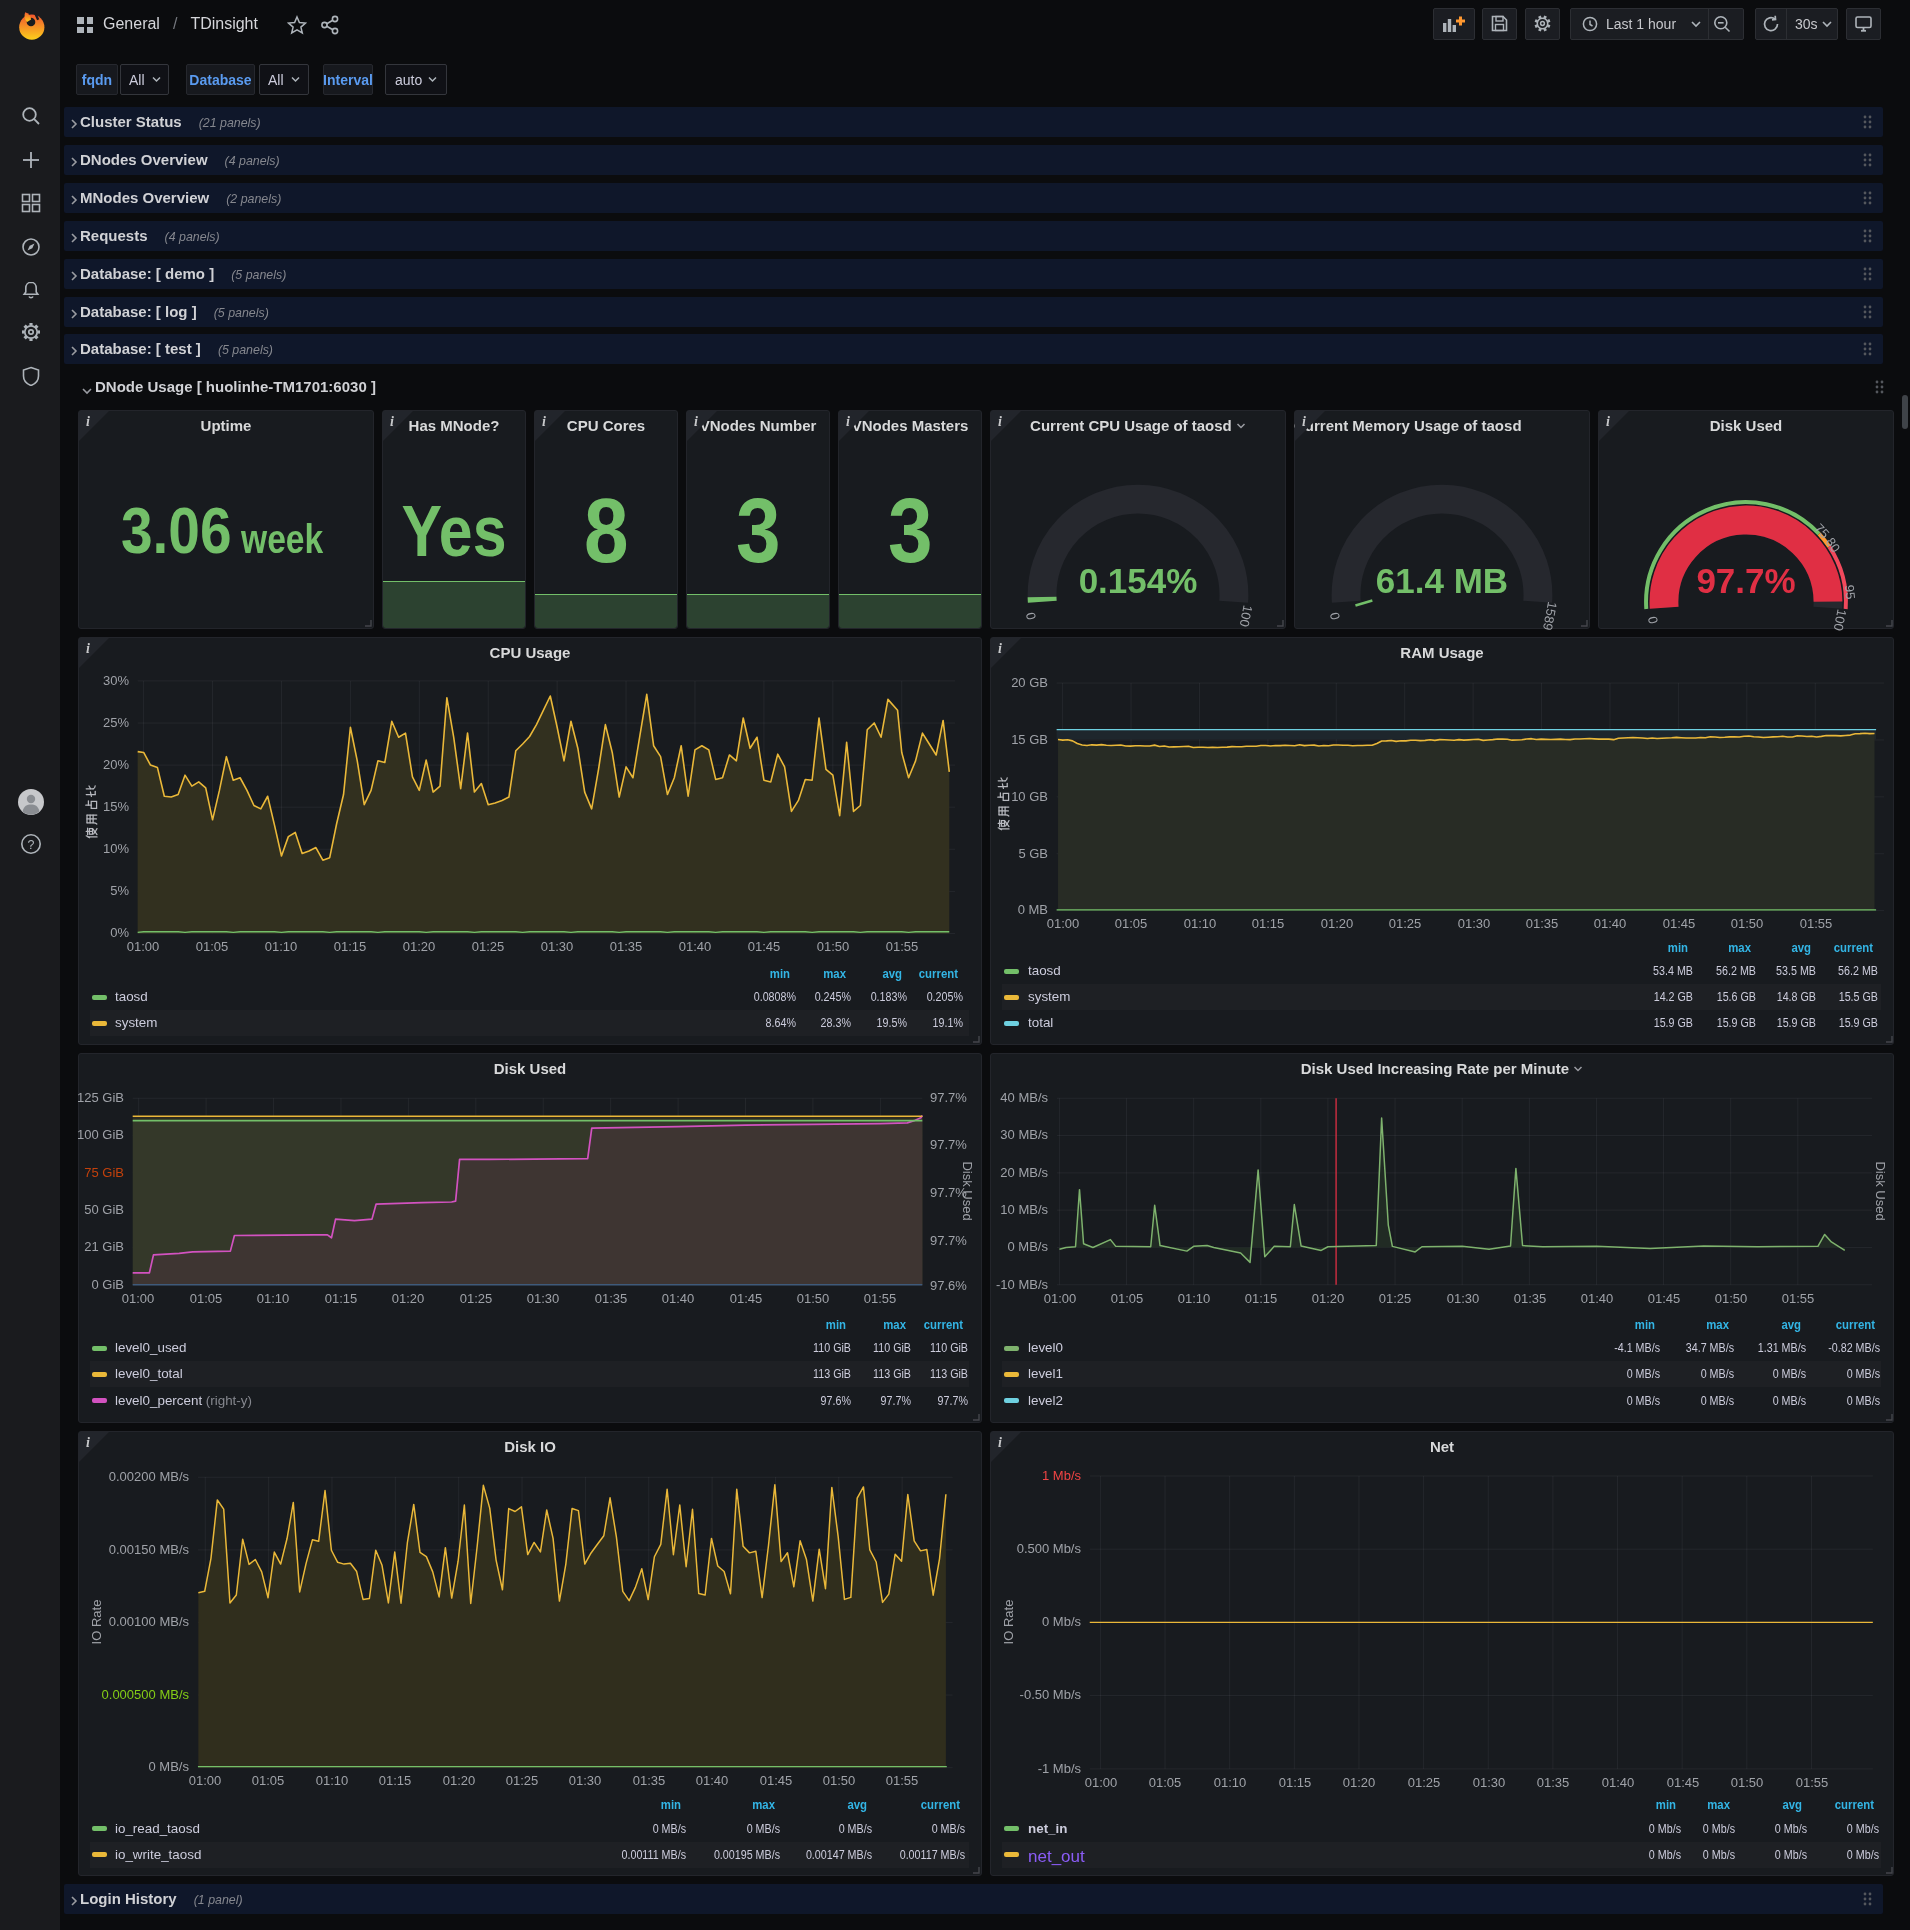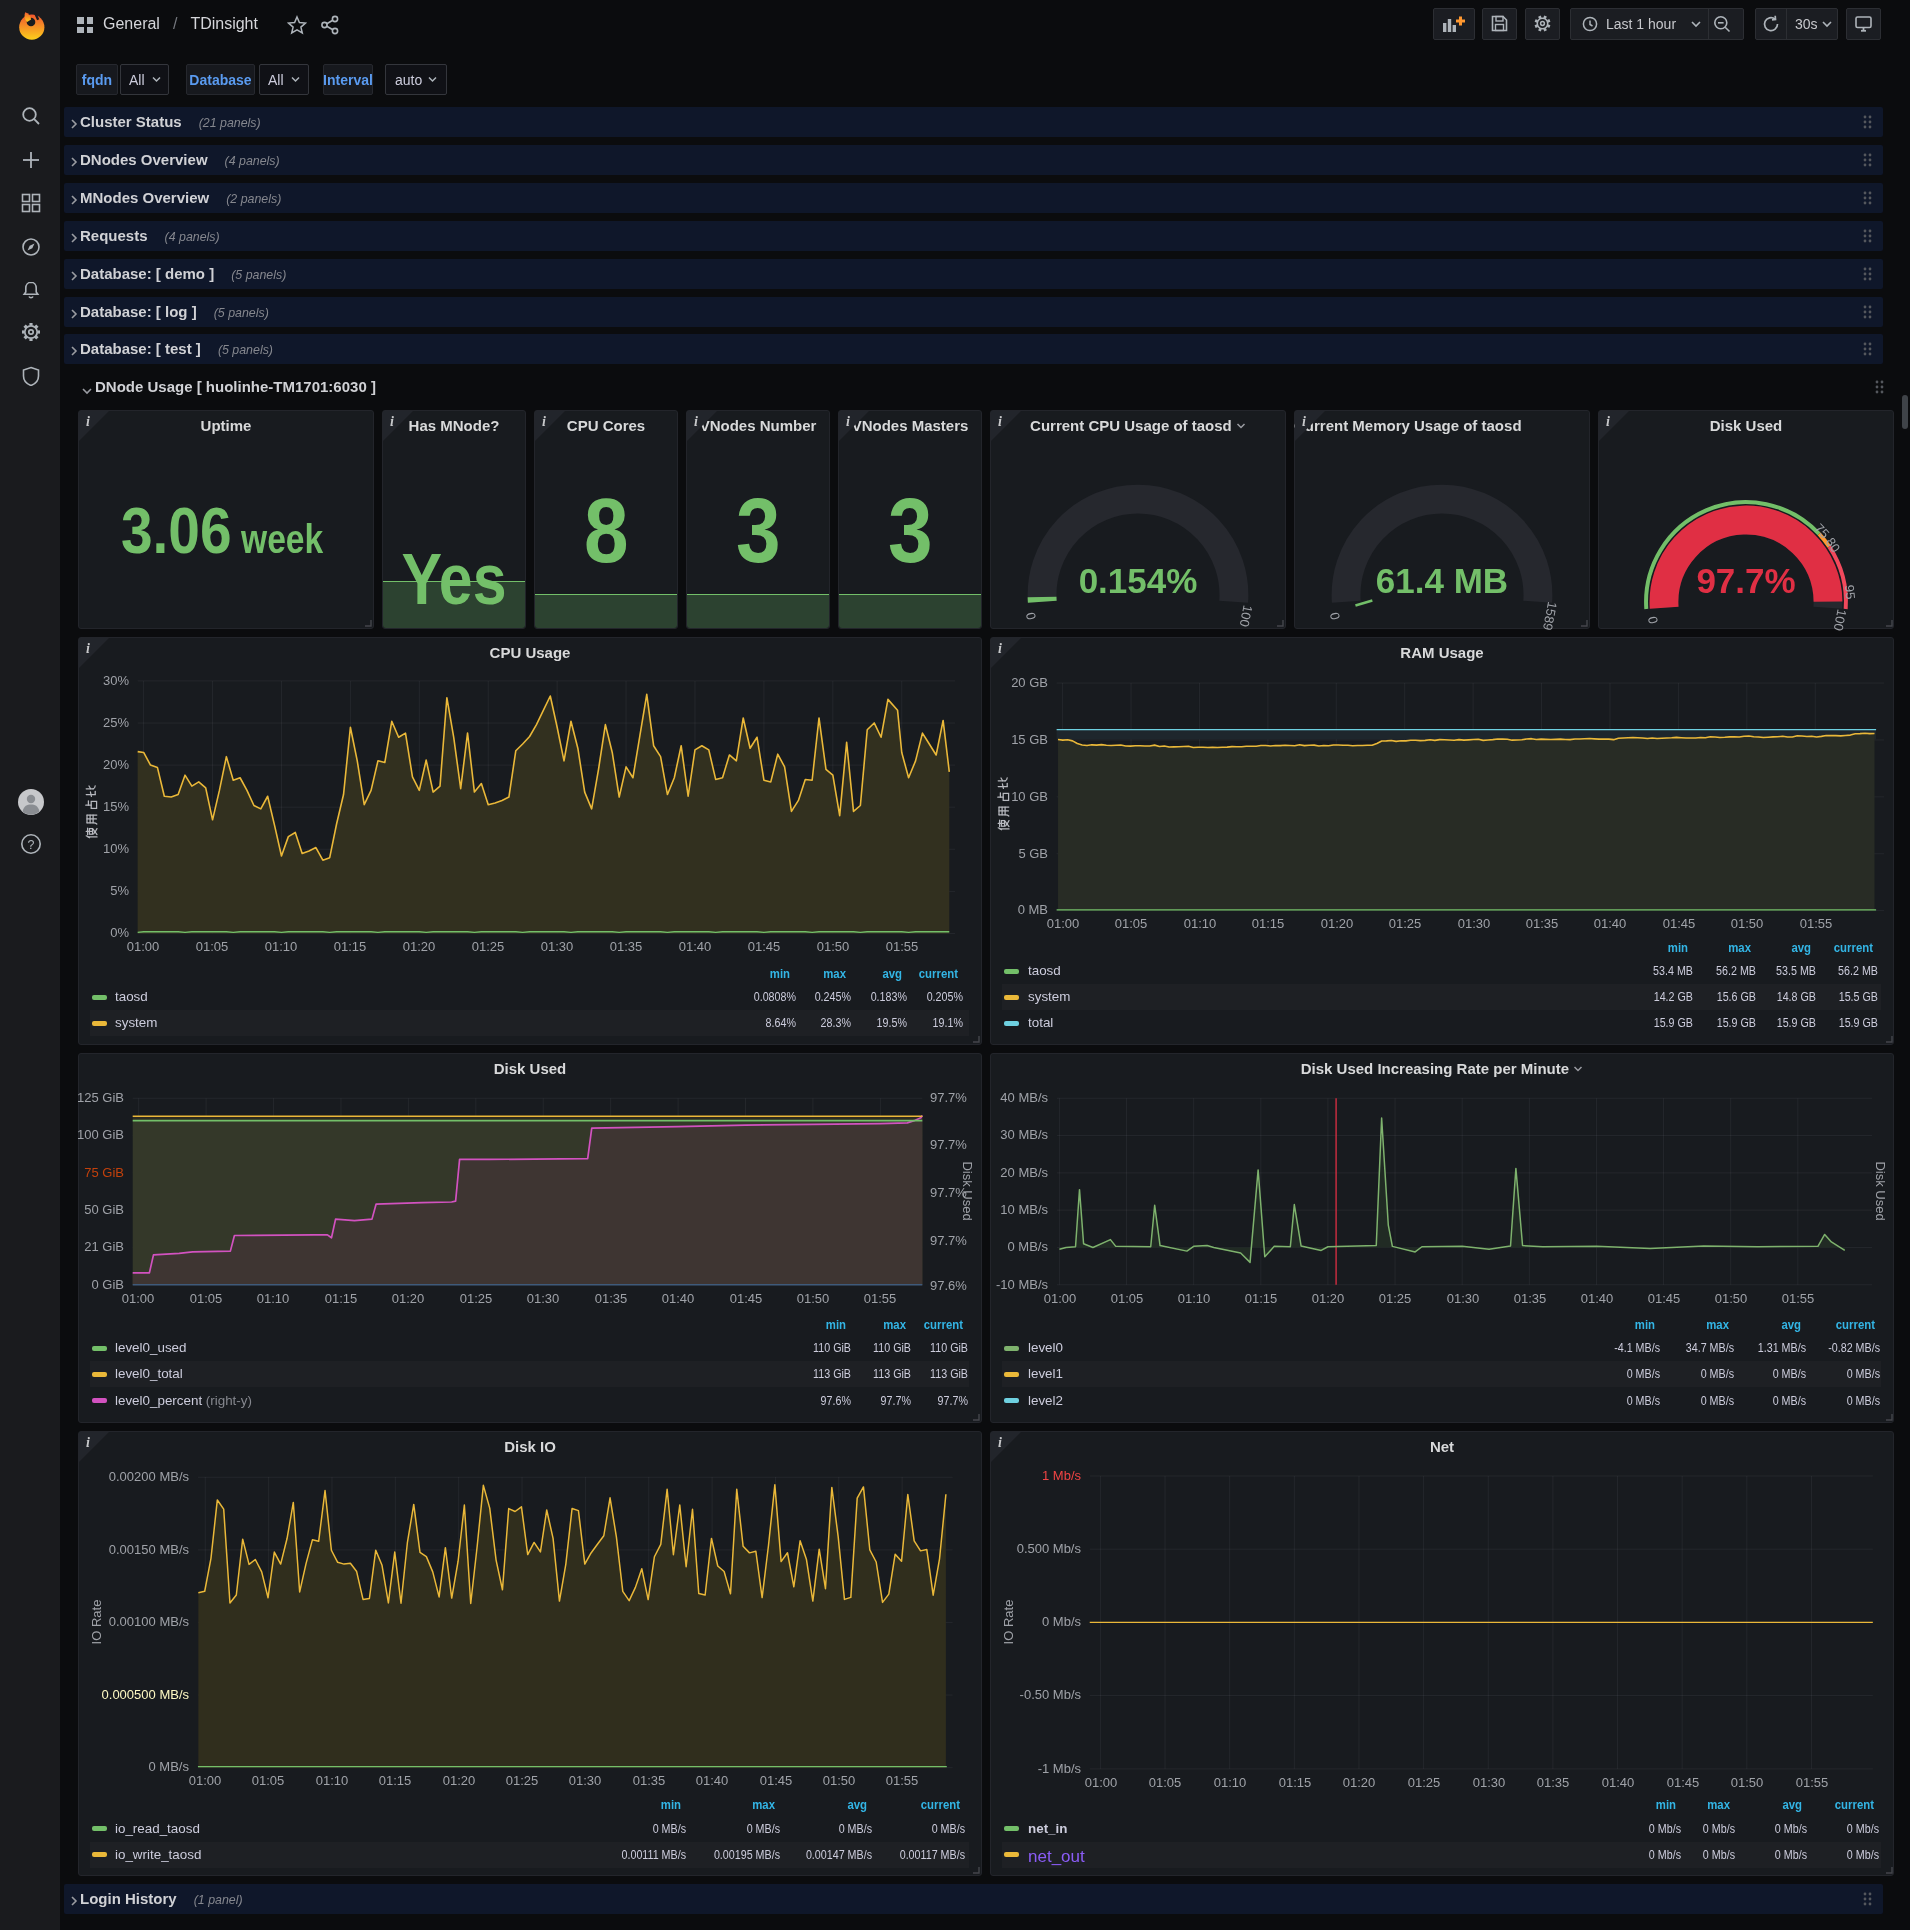--- a/index.html
+++ b/index.html
@@ -308,21 +308,21 @@
 <div class="panel" style="left:382px;top:410px;width:144px;height:219px;"></div>
 <svg class="abs" style="left:514px;top:617px;" width="10" height="10" viewBox="0 0 10 10">
     <path d="M3 9 L9 9 L9 3" fill="none" stroke="#44464c" stroke-width="1.4"></path>
   </svg>
 <div class="abs" style="left:382px;top:417px;width:144px;text-align:center;font-size:15px;font-weight:bold;color:#d8d9da;">Has MNode?</div>
 <svg class="abs" style="left:383px;top:411px;" width="30" height="30" viewBox="0 0 30 30">
     <path d="M0 0 L30 0 L0 30 Z" fill="#22252b"></path>
     <text x="9" y="15" font-family="Liberation Serif" font-style="italic" font-weight="bold" font-size="14" fill="#c8c9cb" text-anchor="middle">i</text>
   </svg>
 <div class="abs" style="left:383px;top:581px;width:142px;height:47px;background:#2c4230;border-top:1.5px solid #73bf69;border-radius:0 0 3px 3px;"></div>
-<div class="statval" style="left:382px;top:495px;width:144px;margin-top:48px;"><span style="font-size:72px;line-height:1;display:inline-block;transform:scaleX(0.845);transform-origin:center;">Yes</span></div>
+<div class="statval" style="left:382px;top:495px;width:144px;"><span style="font-size:72px;line-height:1;display:inline-block;transform:scaleX(0.845);transform-origin:center;">Yes</span></div>
 <div class="panel" style="left:534px;top:410px;width:144px;height:219px;"></div>
 <svg class="abs" style="left:666px;top:617px;" width="10" height="10" viewBox="0 0 10 10">
     <path d="M3 9 L9 9 L9 3" fill="none" stroke="#44464c" stroke-width="1.4"></path>
   </svg>
 <div class="abs" style="left:534px;top:417px;width:144px;text-align:center;font-size:15px;font-weight:bold;color:#d8d9da;">CPU Cores</div>
 <svg class="abs" style="left:535px;top:411px;" width="30" height="30" viewBox="0 0 30 30">
     <path d="M0 0 L30 0 L0 30 Z" fill="#22252b"></path>
     <text x="9" y="15" font-family="Liberation Serif" font-style="italic" font-weight="bold" font-size="14" fill="#c8c9cb" text-anchor="middle">i</text>
   </svg>
 <div class="abs" style="left:535px;top:594px;width:142px;height:34px;background:#2c4230;border-top:1.5px solid #73bf69;border-radius:0 0 3px 3px;"></div>
@@ -767,21 +767,21 @@
 <div class="panel" style="left:78px;top:1431px;width:904px;height:445px;"></div>
 <svg class="abs" style="left:970px;top:1864px;" width="10" height="10" viewBox="0 0 10 10">
     <path d="M3 9 L9 9 L9 3" fill="none" stroke="#44464c" stroke-width="1.4"></path>
   </svg>
 <div class="abs" style="left:78px;top:1438px;width:904px;text-align:center;font-size:15px;font-weight:bold;color:#d8d9da;">Disk IO</div>
 <svg class="abs" style="left:79px;top:1432px;" width="30" height="30" viewBox="0 0 30 30">
     <path d="M0 0 L30 0 L0 30 Z" fill="#22252b"></path>
     <text x="9" y="15" font-family="Liberation Serif" font-style="italic" font-weight="bold" font-size="14" fill="#c8c9cb" text-anchor="middle">i</text>
   </svg>
 <div class="abs" style="left:58px;top:1759px;width:131px;text-align:right;font-size:13px;color:#9fa2a8;white-space:nowrap;">0 MB/s</div>
-<div class="abs" style="left:58px;top:1687px;width:131px;text-align:right;font-size:13px;color:#fef9c3;white-space:nowrap;">0.000500 MB/s</div>
+<div class="abs" style="left:58px;top:1687px;width:131px;text-align:right;font-size:13px;color:#84cc16;white-space:nowrap;">0.000500 MB/s</div>
 <div class="abs" style="left:58px;top:1614px;width:131px;text-align:right;font-size:13px;color:#9fa2a8;white-space:nowrap;">0.00100 MB/s</div>
 <div class="abs" style="left:58px;top:1542px;width:131px;text-align:right;font-size:13px;color:#9fa2a8;white-space:nowrap;">0.00150 MB/s</div>
 <div class="abs" style="left:58px;top:1469px;width:131px;text-align:right;font-size:13px;color:#9fa2a8;white-space:nowrap;">0.00200 MB/s</div>
 <div class="abs" style="left:183px;top:1773px;width:44px;text-align:center;font-size:13px;color:#9fa2a8;">01:00</div>
 <div class="abs" style="left:246px;top:1773px;width:44px;text-align:center;font-size:13px;color:#9fa2a8;">01:05</div>
 <div class="abs" style="left:310px;top:1773px;width:44px;text-align:center;font-size:13px;color:#9fa2a8;">01:10</div>
 <div class="abs" style="left:373px;top:1773px;width:44px;text-align:center;font-size:13px;color:#9fa2a8;">01:15</div>
 <div class="abs" style="left:437px;top:1773px;width:44px;text-align:center;font-size:13px;color:#9fa2a8;">01:20</div>
 <div class="abs" style="left:500px;top:1773px;width:44px;text-align:center;font-size:13px;color:#9fa2a8;">01:25</div>
 <div class="abs" style="left:563px;top:1773px;width:44px;text-align:center;font-size:13px;color:#9fa2a8;">01:30</div>

